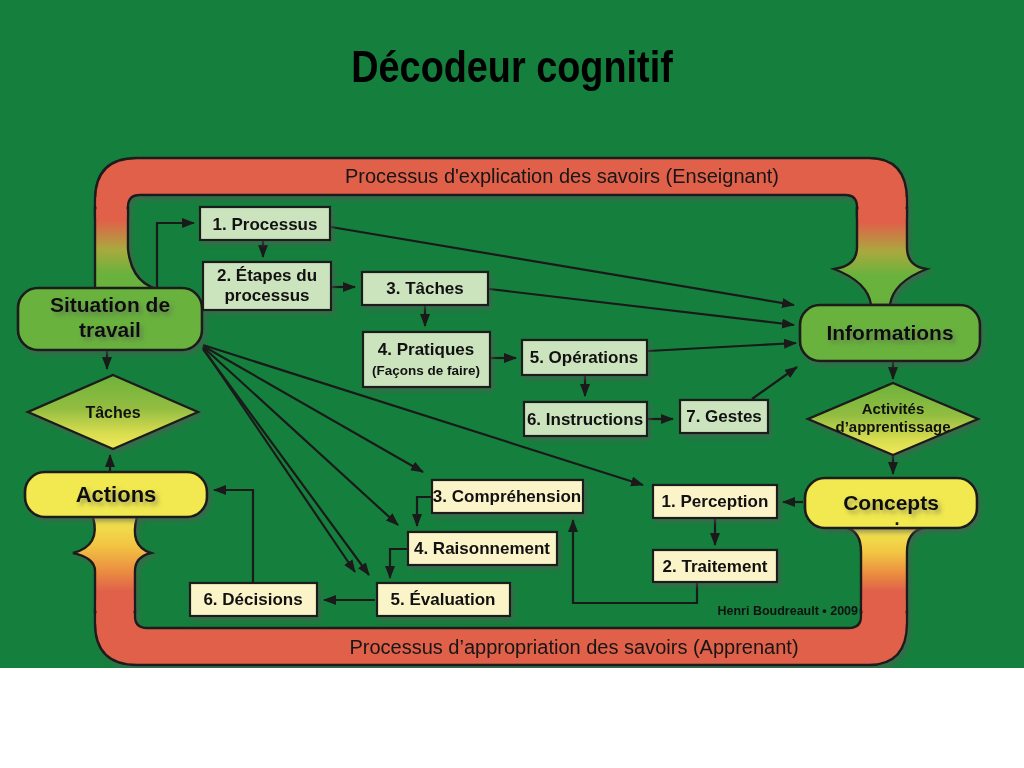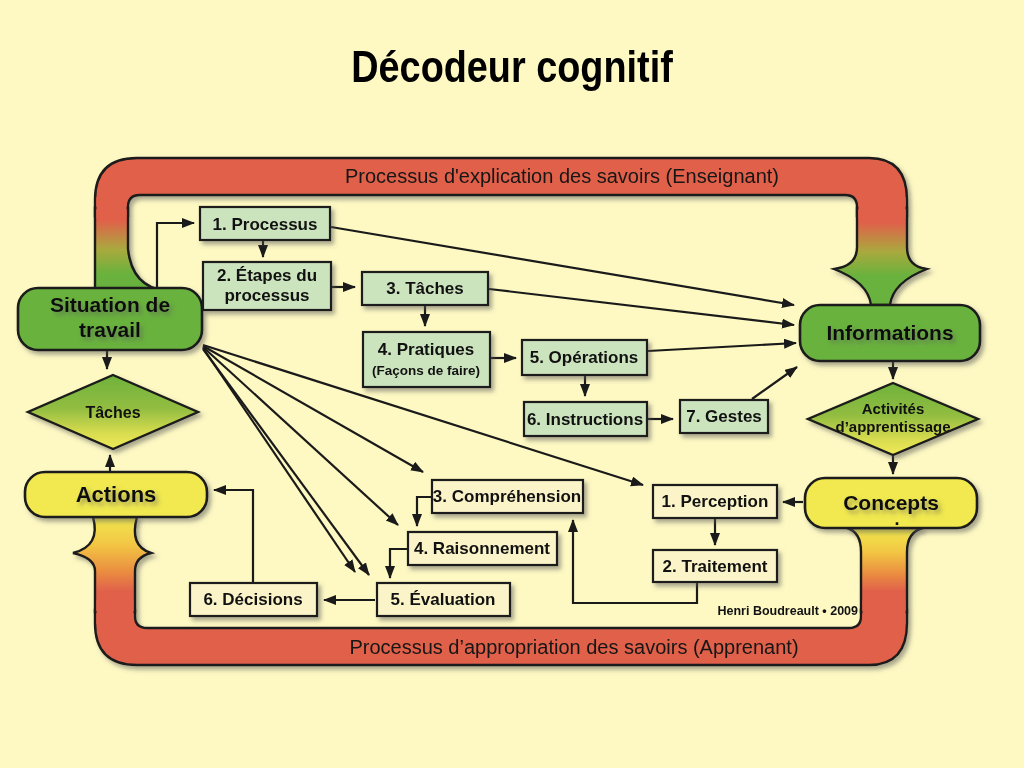--- a/index.html
+++ b/index.html
@@ -1,16 +1,16 @@
 <!DOCTYPE html>
 <html><head>
 <meta charset="utf-8">
 <style>
   html,body{margin:0;padding:0;background:#fff;}
-  .stage{position:relative;width:1024px;height:768px;background:#fef9c3;overflow:hidden;}
+  .stage{position:relative;width:1024px;height:668px;background:#15803d;overflow:hidden;}
   text{font-family:"Liberation Sans","DejaVu Sans",sans-serif;}
   .lbl{font-weight:bold;fill:#111;text-anchor:middle;}
   .band-lbl{font-weight:normal;fill:#161616;text-anchor:middle;}
   .conn{fill:none;stroke:#1a1a1a;stroke-width:2.2;}
 </style>
 </head>
 <body>
 
 <div class="stage">
 <svg width="1024" height="768" viewBox="0 0 1024 768" xmlns="http://www.w3.org/2000/svg">

